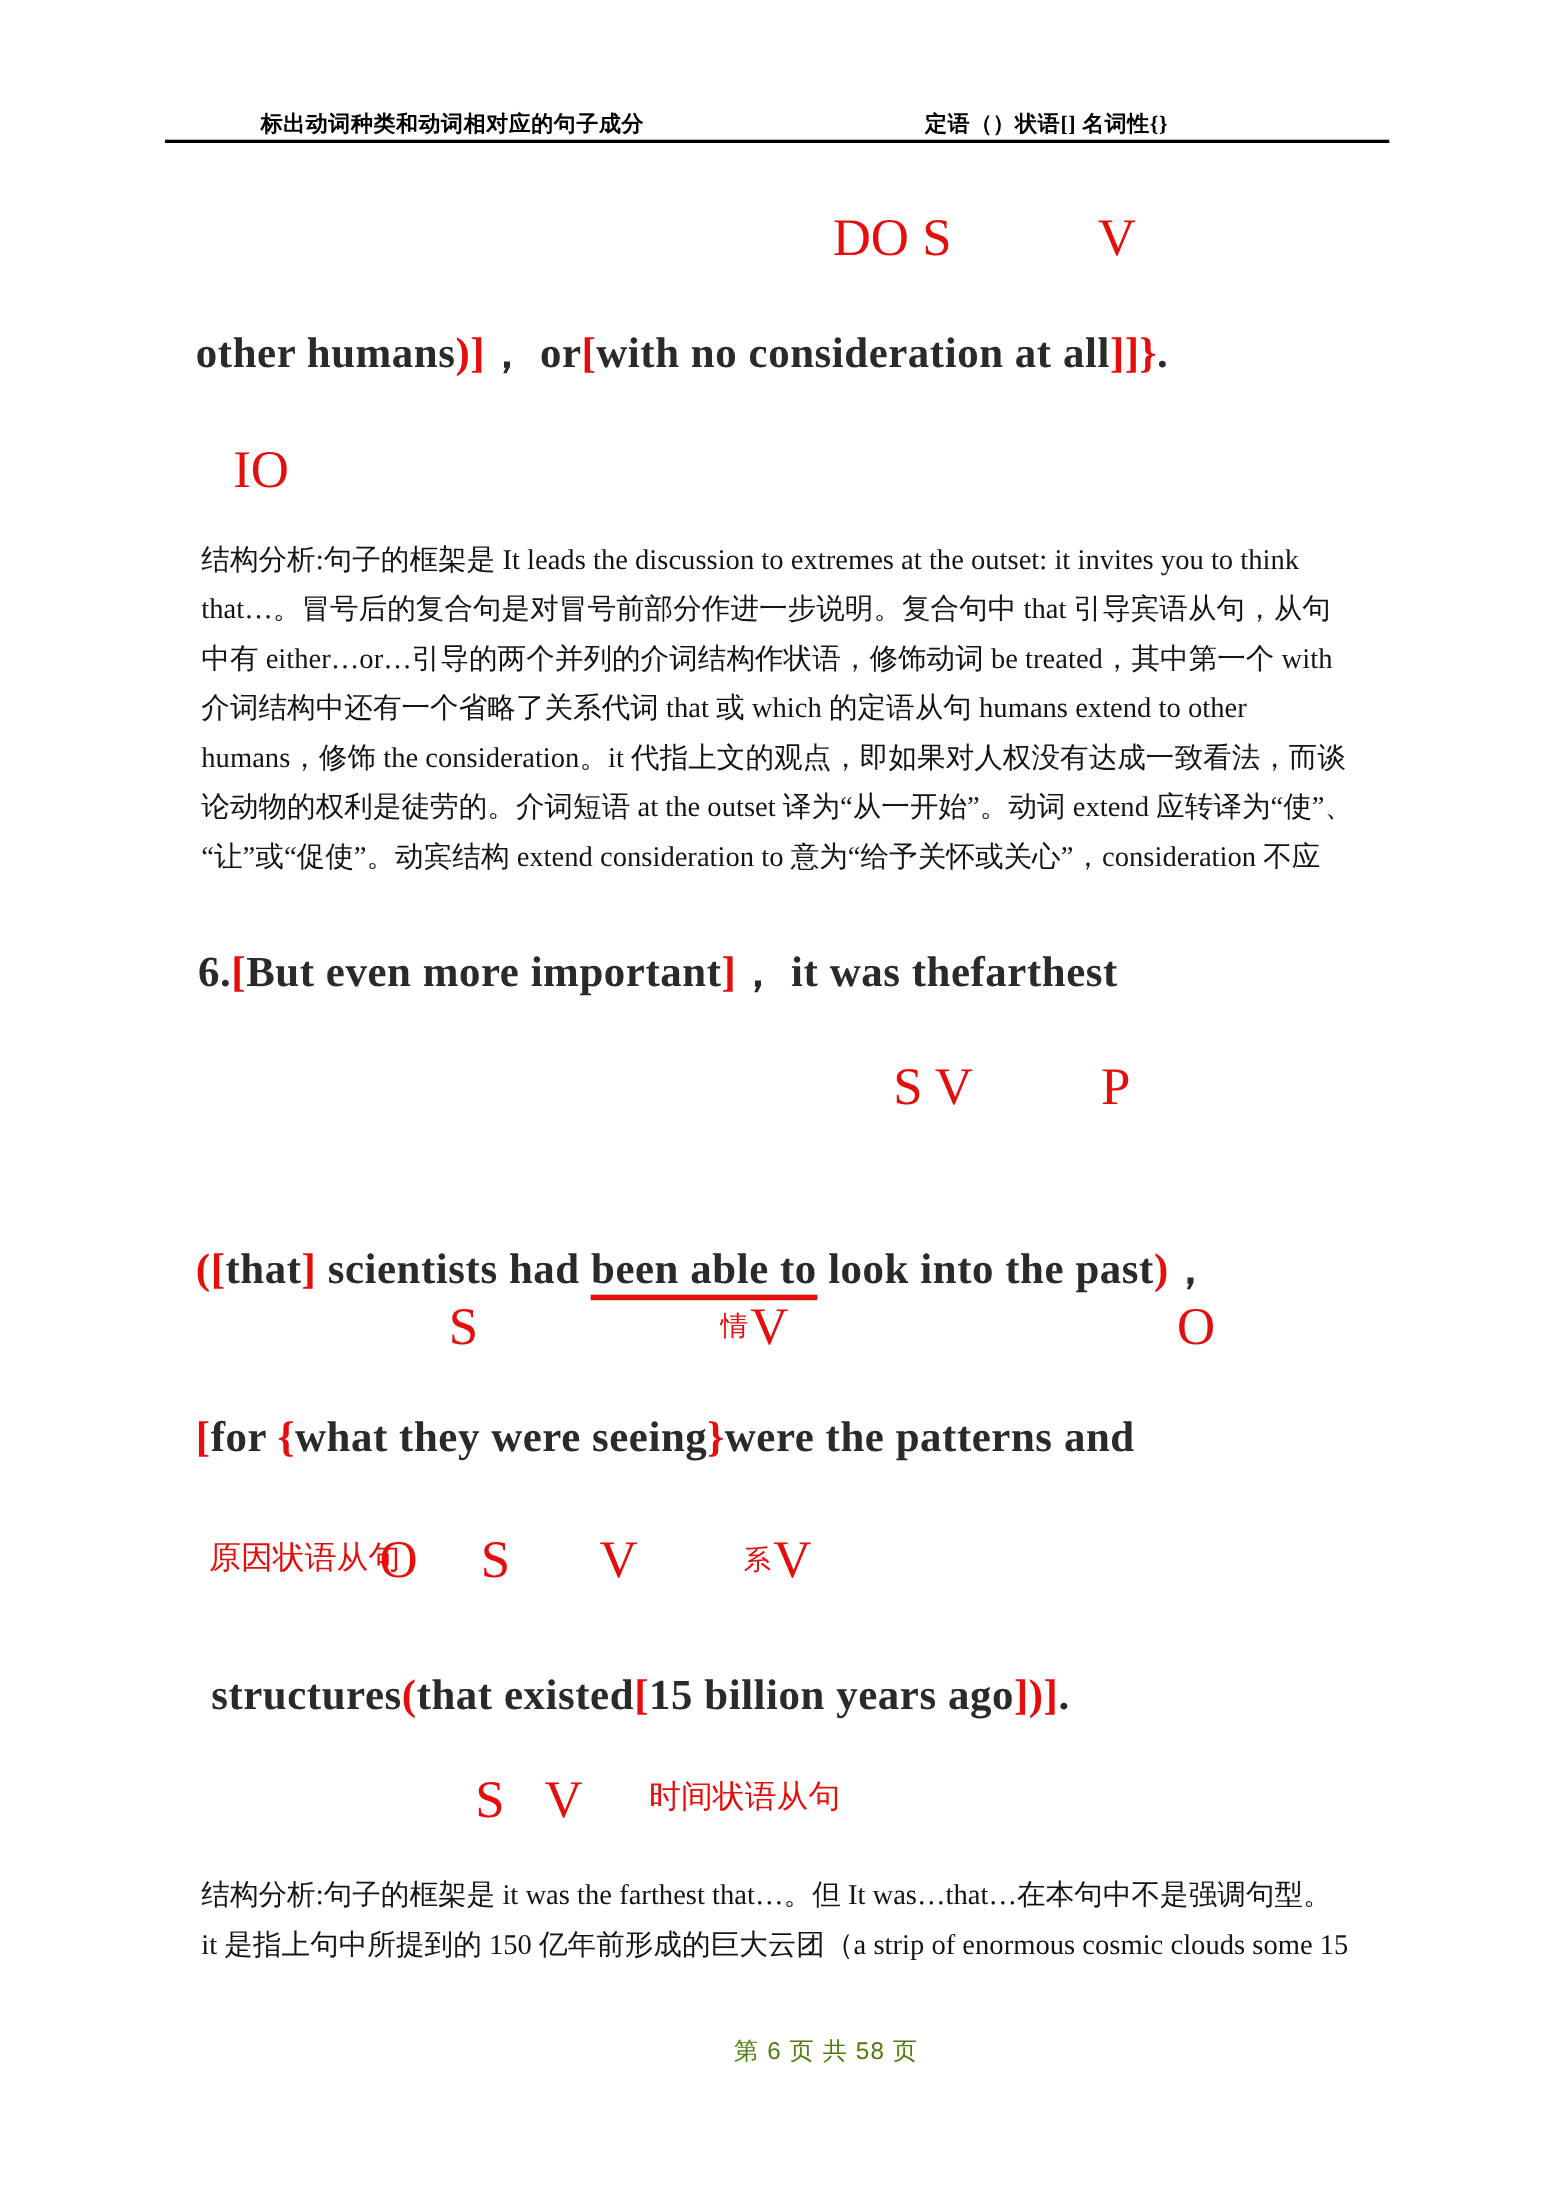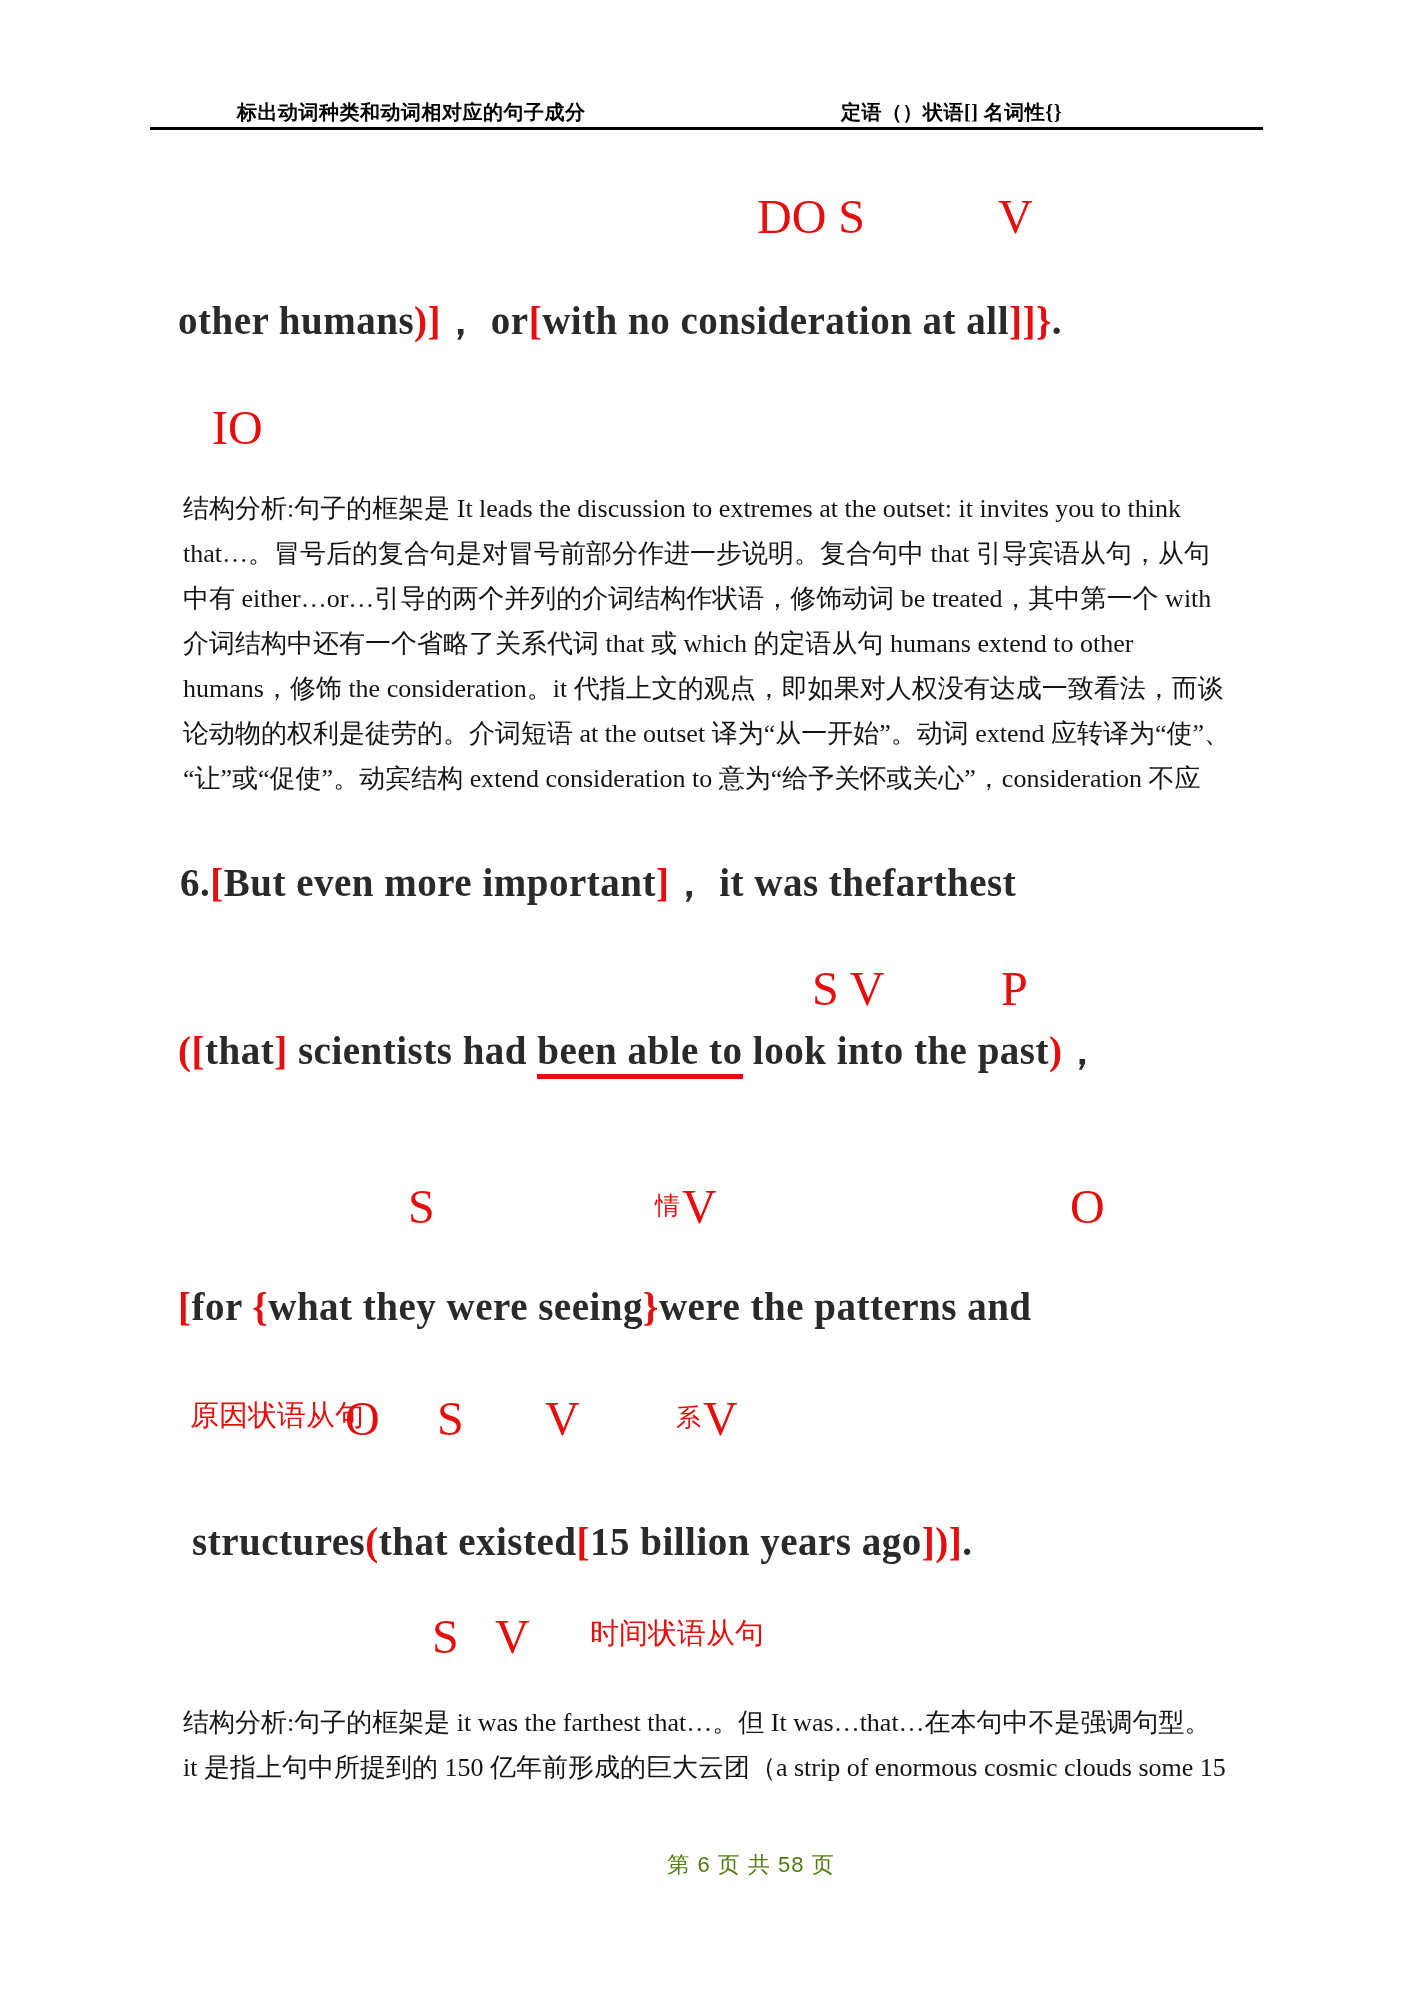--- a/index.html
+++ b/index.html
@@ -71,21 +71,21 @@
       <div class="ln">“让”或“促使”。动宾结构 extend consideration to 意为“给予关怀或关心”，consideration 不应</div>
     </div>
 
   <div class="abs bold-line" style="left:180px;top:856px;"><span class="seg-ink">6.</span><span class="seg-red">[</span><span class="seg-ink">But even more important</span><span class="seg-red">]</span><span class="seg-ink">，</span><span class="seg-ink"> it was thefarthest</span></div>
 
   <div class="note-row" style="top:961px;">
     <span class="note" style="left:812px;">S V</span>
     <span class="note" style="left:1001px;">P</span>
   </div>
 
-  <div class="abs bold-line" style="left:178px;top:1024px;"><span class="seg-red">([</span><span class="seg-ink">that</span><span class="seg-red">]</span><span class="seg-ink"> scientists had </span><span class="seg-ink seg-u">been able to</span><span class="seg-ink"> look into the past</span><span class="seg-red">)</span><span class="seg-ink">，</span></div>
+  <div class="abs bold-line" style="left:178px;top:1126px;"><span class="seg-red">([</span><span class="seg-ink">that</span><span class="seg-red">]</span><span class="seg-ink"> scientists had </span><span class="seg-ink seg-u">been able to</span><span class="seg-ink"> look into the past</span><span class="seg-red">)</span><span class="seg-ink">，</span></div>
 
   <div class="note-row" style="top:1179px;">
     <span class="note" style="left:408px;">S</span>
     <span class="note-sm" style="left:655px;top:10px;">情</span>
     <span class="note" style="left:682px;">V</span>
     <span class="note" style="left:1070px;">O</span>
   </div>
 
   <div class="abs bold-line" style="left:178px;top:1284px;"><span class="seg-red">[</span><span class="seg-ink">for </span><span class="seg-red">{</span><span class="seg-ink">what they were seeing</span><span class="seg-red">}</span><span class="seg-ink">were the patterns and</span></div>
 

